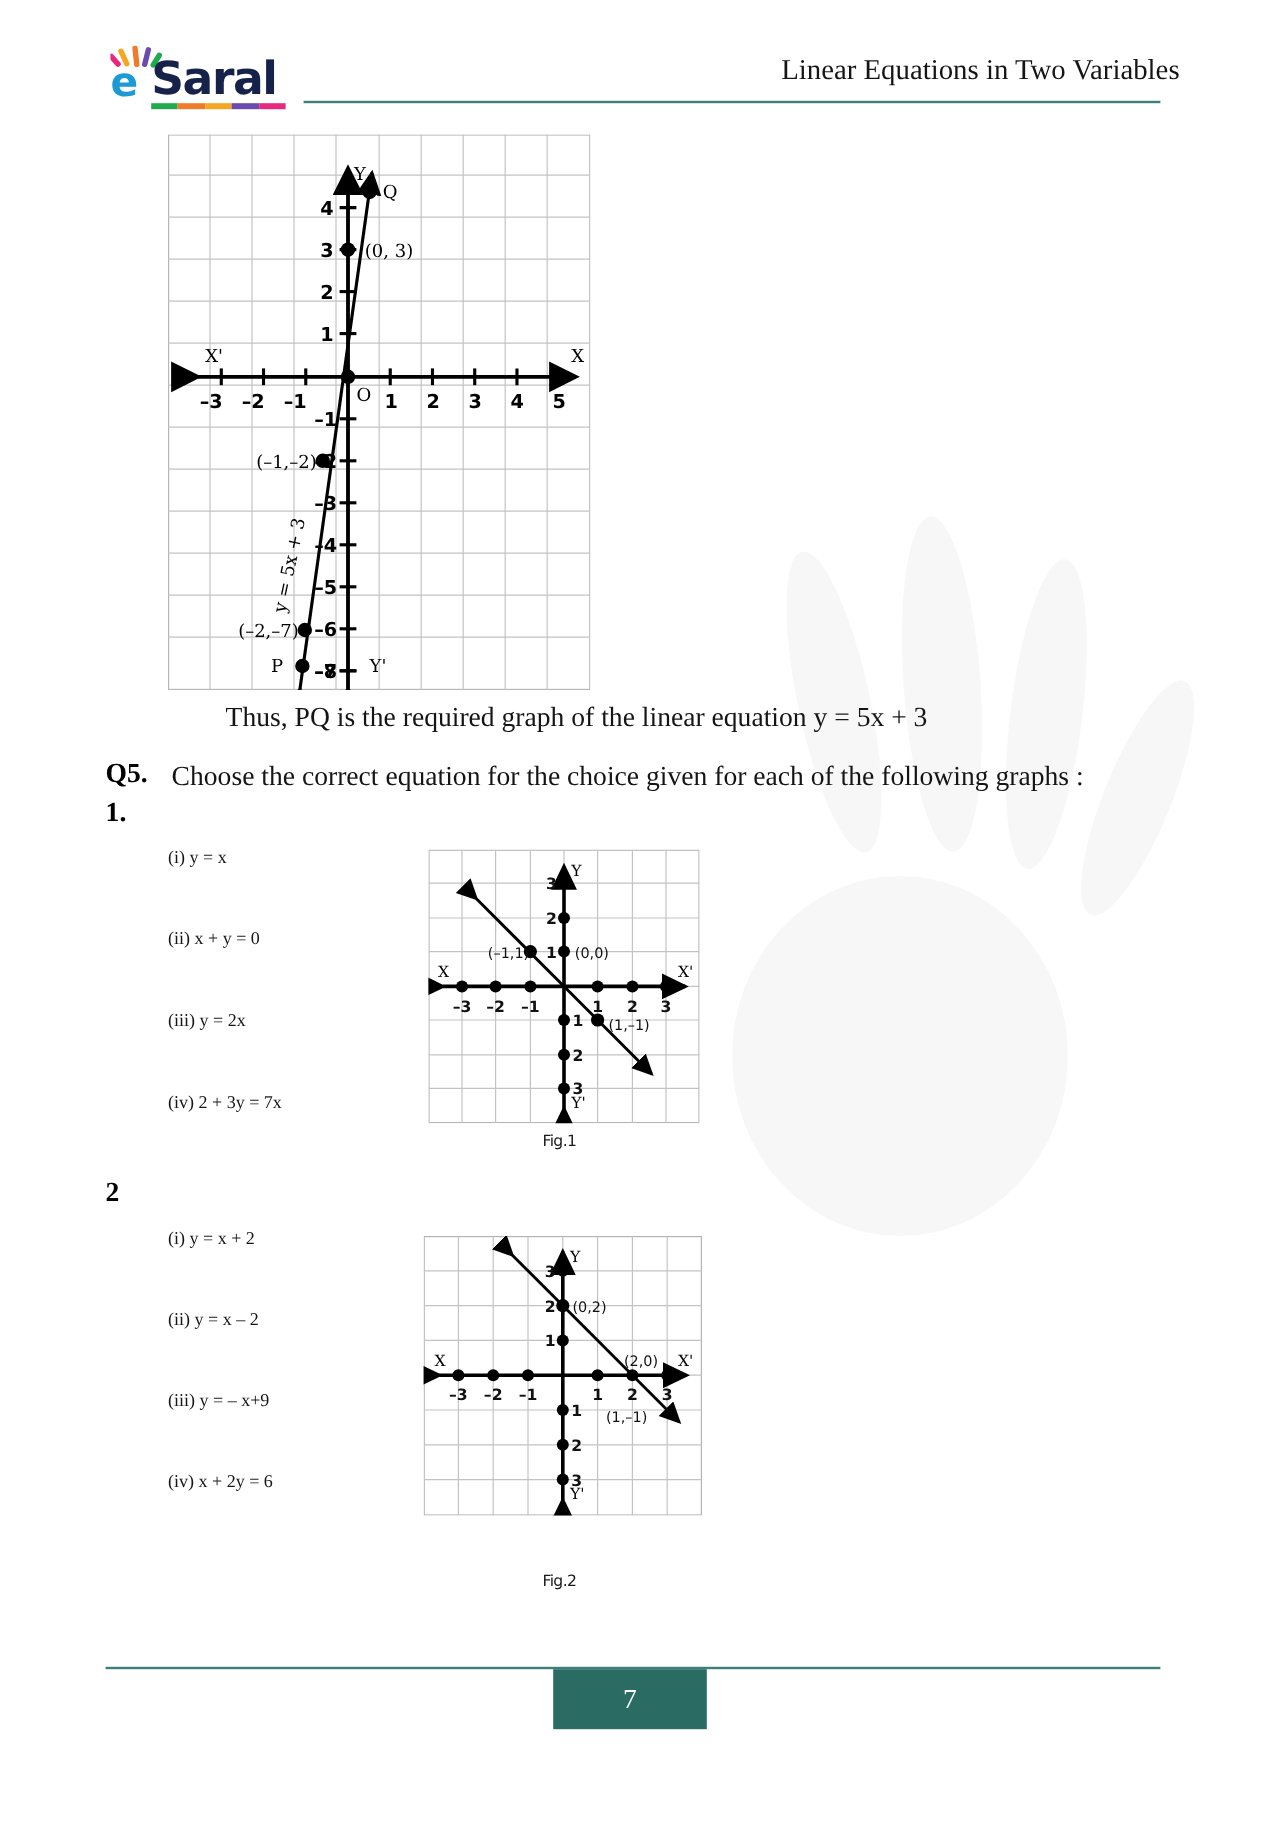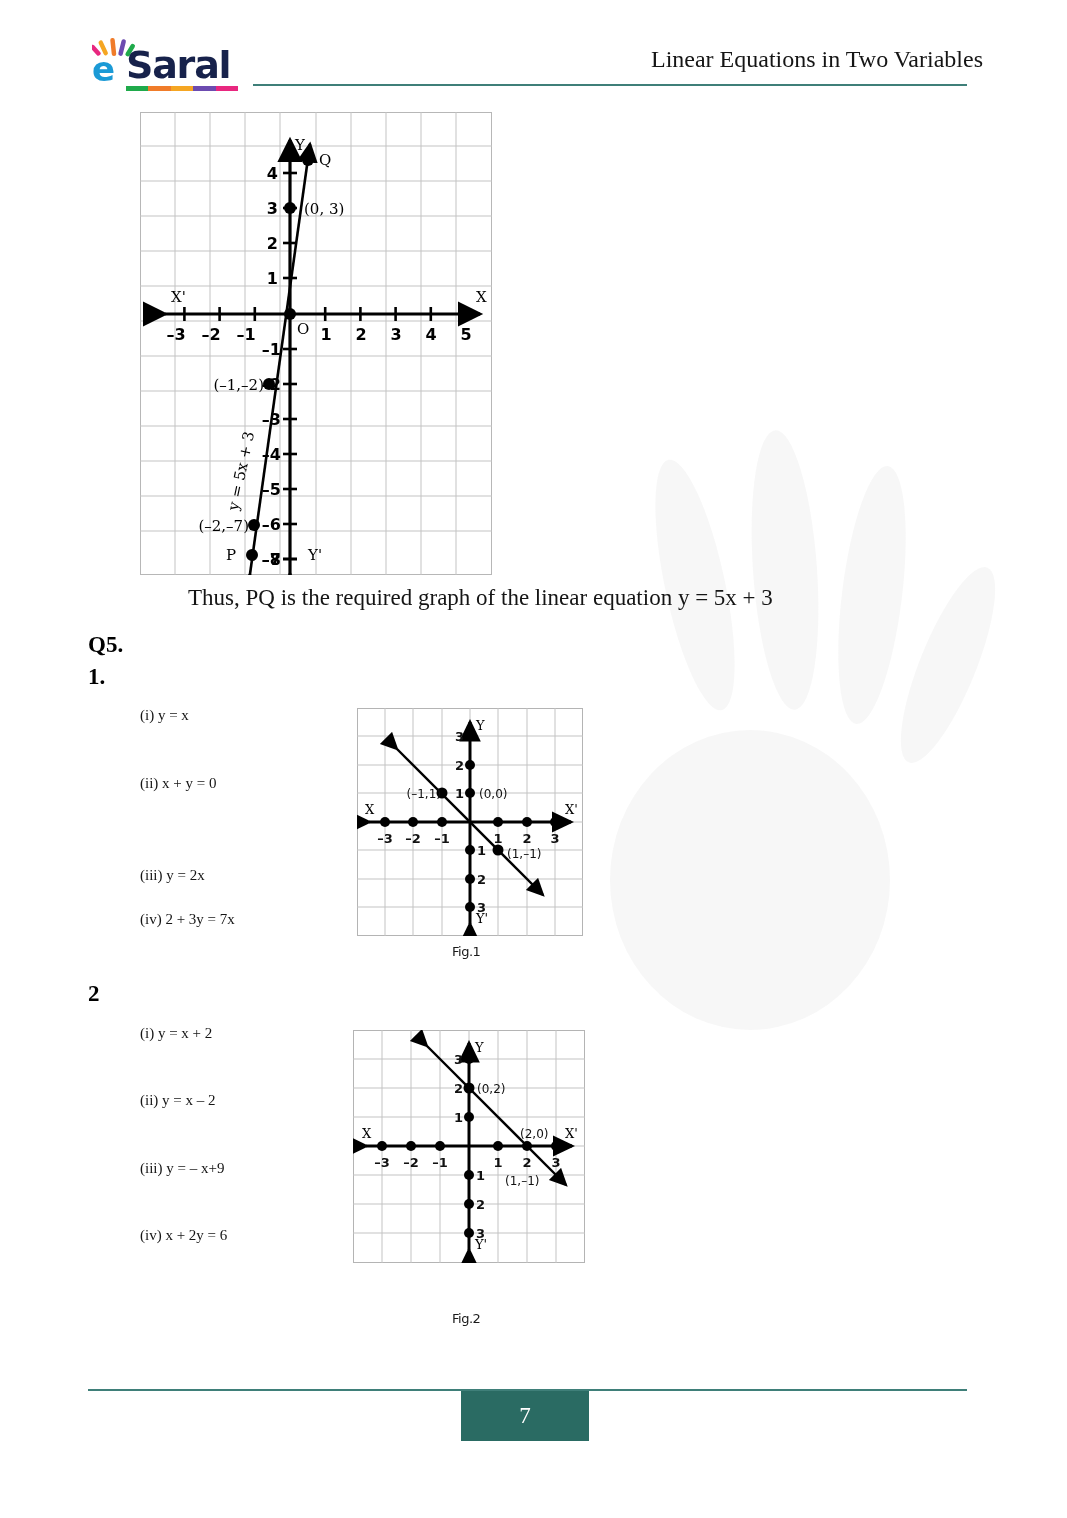--- a/index.html
+++ b/index.html
@@ -299,26 +299,27 @@
         <text x="141" y="453" text-anchor="end" fill="none"></text>
       </g>
       <line x1="143" y1="447" x2="157" y2="447" stroke="#000" stroke-width="2.6"></line>
       <text x="141" y="453" text-anchor="end" font-family="DejaVu Sans, sans-serif" font-size="16" font-weight="bold" fill="#000">–8</text>
     </svg>
   </div>
 
   <div class="para" style="left:140px; top:585px;margin-left:48px;">Thus, PQ is the required graph of the linear equation y = 5x + 3</div>
 
   <div class="q-label" style="left:88px; top:632px;">Q5.</div>
+  <div class="para" style="left:143px; top:634px;">Choose the correct equation for the choice given for each of the following graphs :</div>
 
   <div class="q-label" style="left:88px; top:664px;">1.</div>
 
   <div class="opt" style="left:140px; top:707px;">(i) y = x</div>
   <div class="opt" style="left:140px; top:775px;">(ii) x + y = 0</div>
-  <div class="opt" style="left:140px; top:843px;margin-top:24px;">(iii) y = 2x</div>
+  <div class="opt" style="left:140px; top:843px;">(iii) y = 2x</div>
   <div class="opt" style="left:140px; top:911px;">(iv) 2 + 3y = 7x</div>
 
   <div class="graphbox" style="left:357px; top:708px; width:226px; height:228px;">
     <svg width="226" height="228" viewBox="0 0 226 228">
       <rect x="0.5" y="0.5" width="225" height="227" fill="#ffffff" stroke="#b4b4b4" stroke-width="1"></rect>
       <g stroke="#c3c3c3" stroke-width="1">
         <line x1="28" y1="0" x2="28" y2="228"></line>
         <line x1="56" y1="0" x2="56" y2="228"></line>
         <line x1="85" y1="0" x2="85" y2="228"></line>
         <line x1="113" y1="0" x2="113" y2="228"></line>

